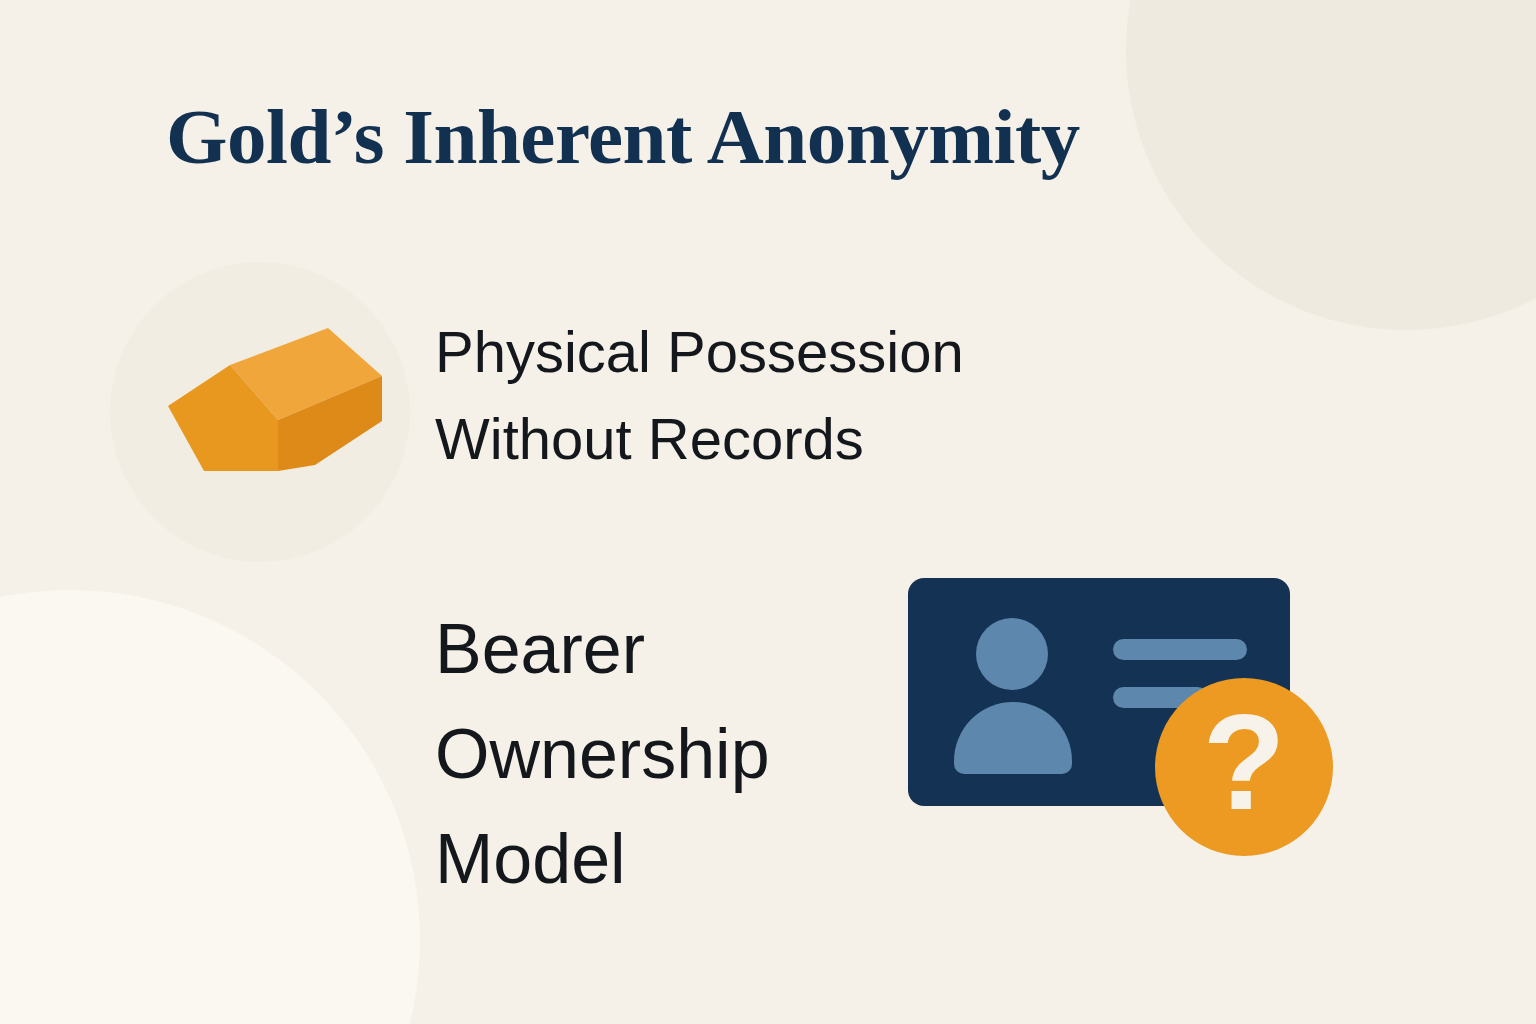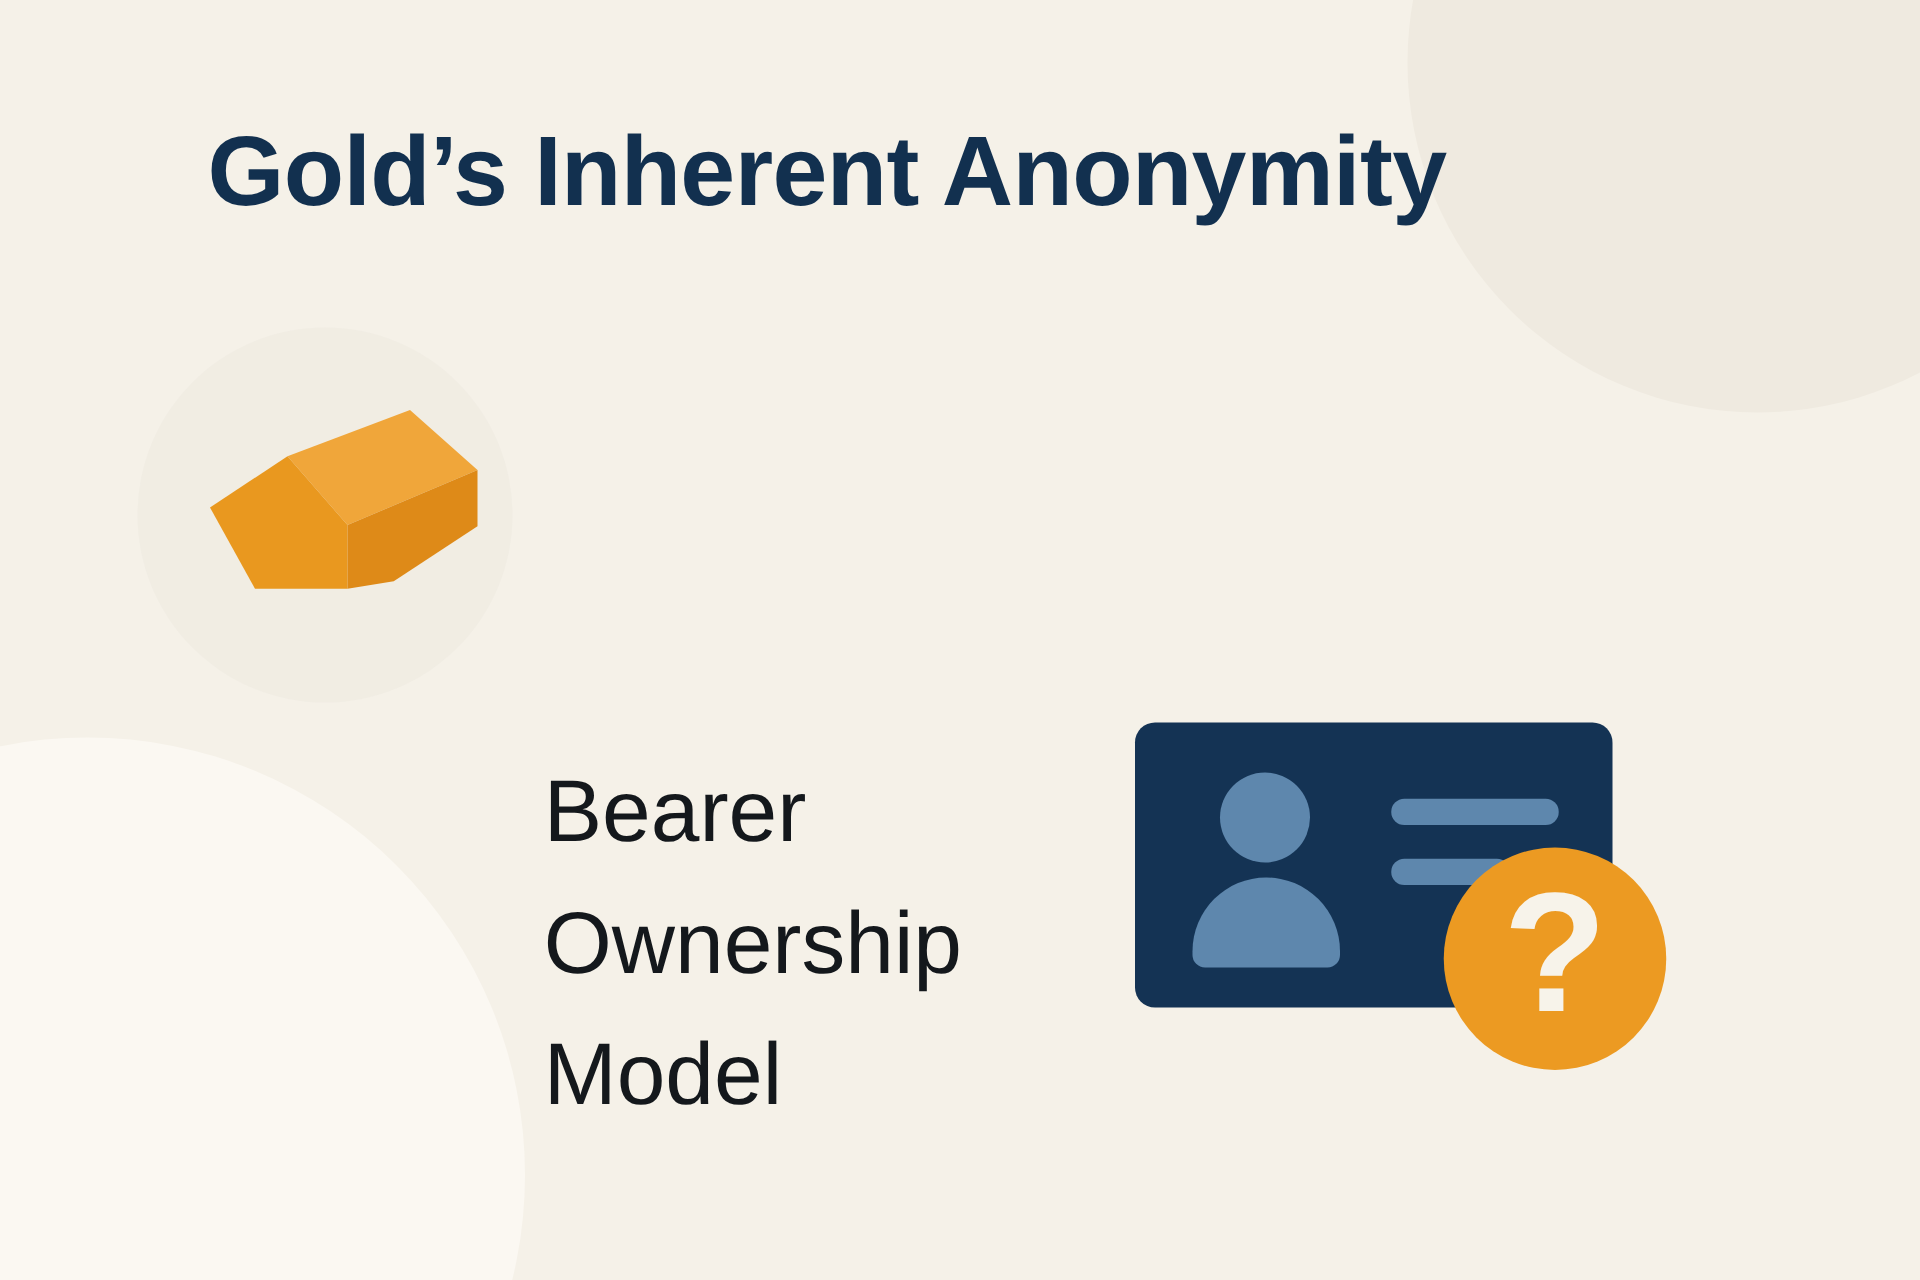--- a/index.html
+++ b/index.html
@@ -56,20 +56,21 @@
     position: absolute;
     left: 166px;
     top: 96px;
     width: 1200px;
     font-size: 79px;
     font-weight: bold;
     letter-spacing: -0.5px;
     color: #12304F;
     line-height: 1.05;
     white-space: nowrap;
+    font-family: Liberation Serif, serif;
   }
 
   
   .row-gold {
     position: absolute;
     left: 150px;
     top: 300px;
     width: 1000px;
     height: 200px;
   }
@@ -201,20 +202,22 @@
         <path d="M8 88 L70 47 L118 102 L118 153 L44 153 Z" fill="#E9981F"></path>
 
         <path d="M118 102 L222 58 L222 103 L155 147 L118 153 Z" fill="#DE8A18"></path>
 
         <path d="M70 47 L168 10 Q176 7 182 14 L222 58 Q228 65 222 72
                  L155 147 Q149 153 141 153 L22 153 Q8 153 8 140 L8 98
                  Q8 92 12 88 Z" fill="none"></path>
       </svg>
     </div>
 
+    <div class="label-physical">Physical Possession
+Without Records</div>
   </div>
 
   <div class="label-bearer">Bearer
 Ownership
 Model</div>
 
   <div class="idcard-wrap">
     <div class="idcard">
       <div class="avatar-head"></div>
       <div class="avatar-body"></div>

